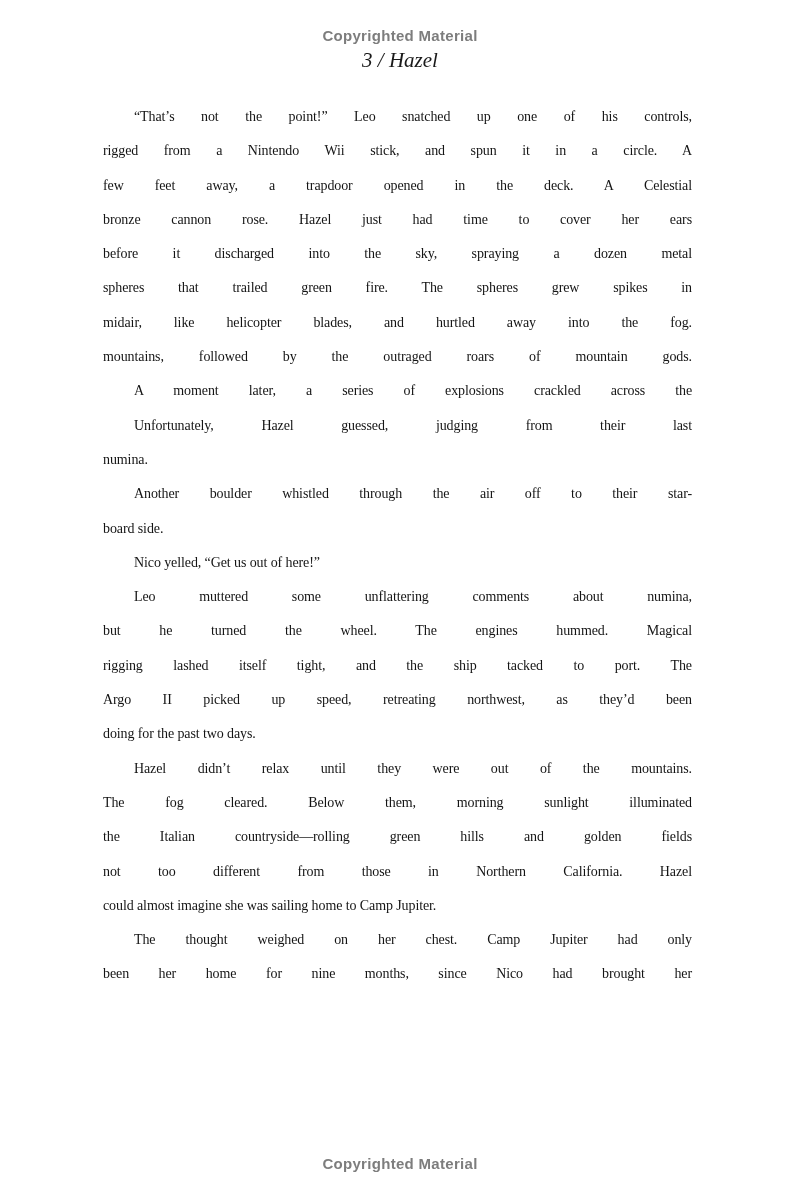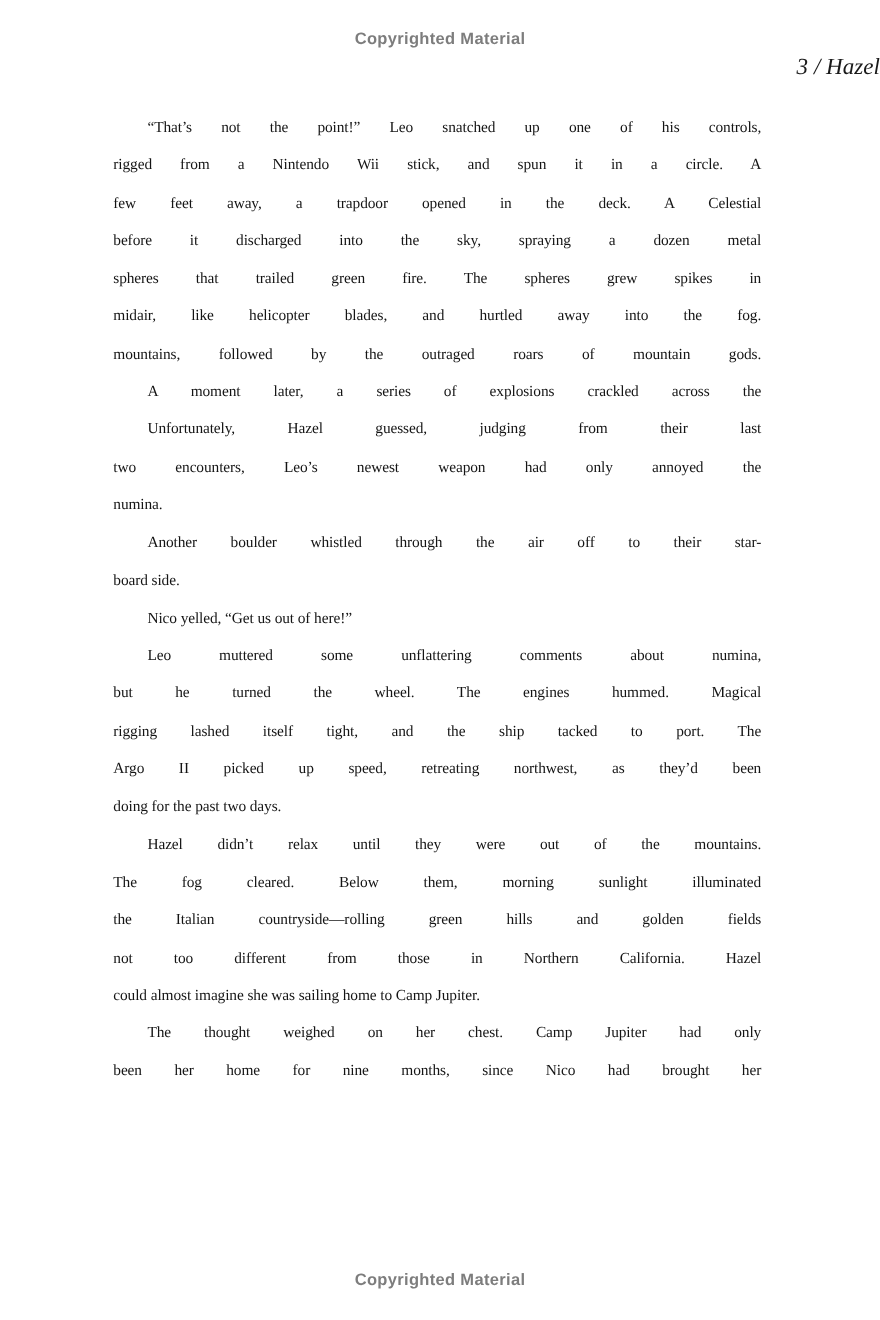--- a/index.html
+++ b/index.html
@@ -21,21 +21,21 @@
     font-family:"Liberation Sans", sans-serif;
     font-weight:bold;
     font-size:15px;
     letter-spacing:.3px;
     color:var(--copyright-gray);
   }
   .copyright.top{top:27px;}
   .copyright.bottom{top:1155px;}
   .running-head{
     position:absolute;left:0;top:48px;width:800px;
-    text-align:right;
+    text-align:center;
     font-family:"Liberation Serif", serif;
     font-style:italic;
     font-size:21px;
     color:#1a1a1a;
   }
   .body-text{
     position:absolute;
     left:103px;top:100px;width:589px;
     font-size:14px;
     letter-spacing:-0.1px;
@@ -60,27 +60,27 @@
 <body>
 
 <div class="copyright top">Copyrighted Material</div>
 
 <div class="running-head">3 / Hazel</div>
 
 <div class="body-text" id="body-text">
     <div class="line indent justify"><span>“That’s not the point!” Leo snatched up one of his controls,</span></div>
     <div class="line justify"><span>rigged from a Nintendo Wii stick, and spun it in a circle. A</span></div>
     <div class="line justify"><span>few feet away, a trapdoor opened in the deck. A Celestial</span></div>
+    <div class="line justify"><span>bronze cannon rose. Hazel just had time to cover her ears</span></div>
     <div class="line justify"><span>before it discharged into the sky, spraying a dozen metal</span></div>
     <div class="line justify"><span>spheres that trailed green fire. The spheres grew spikes in</span></div>
     <div class="line justify"><span>midair, like helicopter blades, and hurtled away into the fog.</span></div>
     <div class="line justify"><span>mountains, followed by the outraged roars of mountain gods.</span></div>
     <div class="line indent justify"><span>A moment later, a series of explosions crackled across the</span></div>
     <div class="line indent justify"><span>Unfortunately, Hazel guessed, judging from their last</span></div>
-    <div class="line justify"><span>two encounters, Leo’s newest weapon had only annoyed the</span></div>
     <div class="line"><span class="italic">numina</span><span>.</span></div>
     <div class="line indent justify"><span>Another boulder whistled through the air off to their star-</span></div>
     <div class="line"><span>board side.</span></div>
     <div class="line indent"><span>Nico yelled, “Get us out of here!”</span></div>
     <div class="line indent justify"><span>Leo muttered some unflattering comments about </span><span class="italic">numina,</span></div>
     <div class="line justify"><span>but he turned the wheel. The engines hummed. Magical</span></div>
     <div class="line justify"><span>rigging lashed itself tight, and the ship tacked to port. The</span></div>
     <div class="line justify"><span class="italic">Argo II</span><span> picked up speed, retreating northwest, as they’d been</span></div>
     <div class="line"><span>doing for the past two days.</span></div>
     <div class="line indent justify"><span>Hazel didn’t relax until they were out of the mountains.</span></div>

